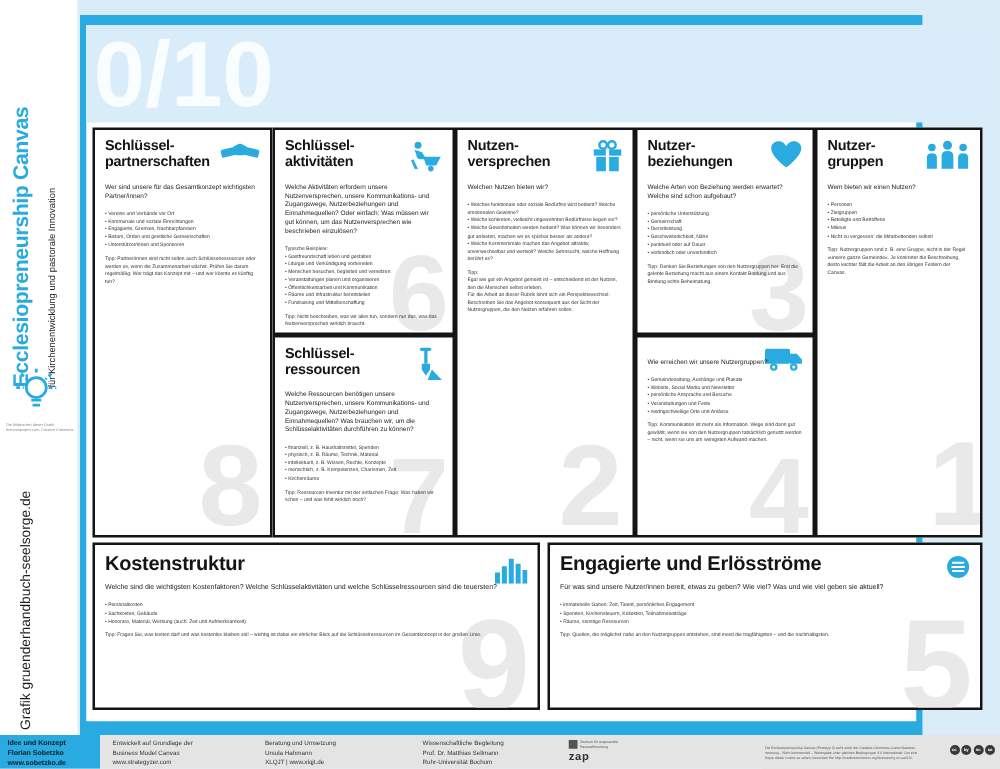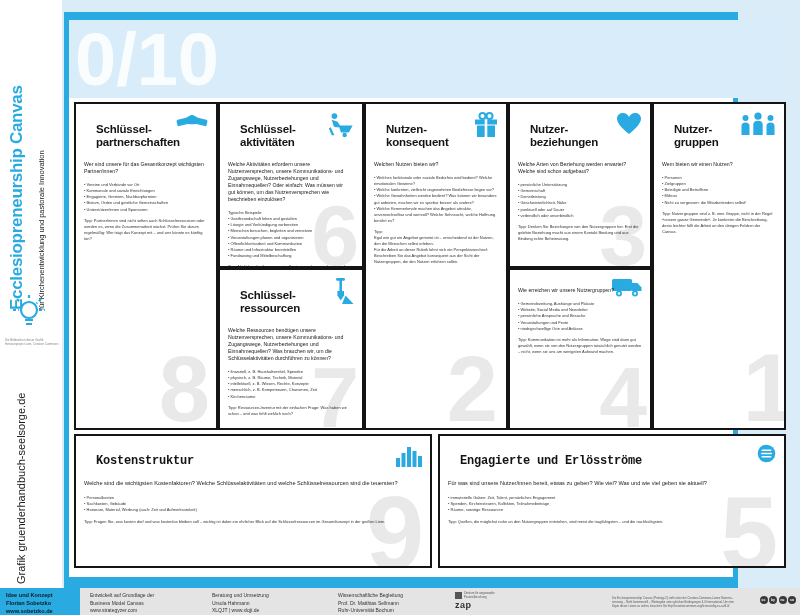--- a/index.html
+++ b/index.html
@@ -44,24 +44,24 @@
   }
   .header>*{position:relative;z-index:1;}
   .header .score{z-index:0;}
   
   .box{
     position:absolute;box-sizing:border-box;background:#fff;
     border:2px solid #141414;padding:7px 8px;overflow:hidden;
   }
   .box>*{position:relative;z-index:1;}
   .box h2{
-    margin:12px;font-size:11.5px;line-height:1.12;color:#141414;
+    margin:0;font-size:11.5px;line-height:1.12;color:#141414;
     letter-spacing:-.2px;white-space:pre-line;padding-right:30px;
   }
-  .box.wide h2{font-size:12px;padding-right:40px;font-family:Liberation Mono, monospace;}
+  .box.wide h2{font-size:16px;padding-right:40px;}
   .q{font-size:5.2px;color:#222;line-height:1.35;margin:10px 0 0 0;padding-right:3px;}
   .box.wide .q{margin-top:6px;font-size:5.6px;}
   .hints{font-size:4px;color:#333;margin-top:7px;line-height:1.55;}
   .note{font-size:4px;color:#333;margin-top:5px;line-height:1.5;white-space:pre-line;}
   .icon{position:absolute;top:8px;right:8px;z-index:1;}
   .icon svg{display:block;}
   .num{
     position:absolute;z-index:0;font-weight:bold;color:#e9e9e9;line-height:.78;
   }
   
@@ -193,21 +193,21 @@
     <span class="icon">
       <svg width="24" height="26" viewBox="0 0 24 26">
         <circle cx="8.5" cy="4" r="3" fill="none" stroke="#29abe2" stroke-width="2"></circle>
         <circle cx="15.5" cy="4" r="3" fill="none" stroke="#29abe2" stroke-width="2"></circle>
         <rect x="1" y="7.5" width="22" height="5" fill="#29abe2"></rect>
         <rect x="3" y="13.5" width="18" height="11.5" fill="#29abe2"></rect>
         <rect x="10.7" y="7.5" width="2.6" height="17.5" fill="#ffffff"></rect>
       </svg>
     </span>
     <h2>Nutzen-
-konsequent</h2>
+versprechen</h2>
     <p class="q">Welchen Nutzen bieten wir?</p>
     <div class="hints">
         <div>• Welches funktionale oder soziale Bedürfnis wird bedient? Welche emotionalen Gewinne?</div>
         <div>• Welche konkreten, vielleicht ungewohnten Bedürfnisse liegen vor?</div>
         <div>• Welche Gewohnheiten werden bedient? Was können wir besonders gut anbieten, machen wir es spürbar besser als andere?</div>
         <div>• Welche Kernmerkmale machen das Angebot attraktiv, unverwechselbar und wertvoll? Welche Sehnsucht, welche Hoffnung berührt es?</div>
       </div>
     <p class="note">Tipp:
 Egal wie gut ein Angebot gemeint ist – entscheidend ist der Nutzen, den die Menschen selbst erleben.
 Für die Arbeit an dieser Rubrik lohnt sich ein Perspektivwechsel: Beschreiben Sie das Angebot konsequent aus der Sicht der Nutzergruppen, die den Nutzen erfahren sollen.</p>

